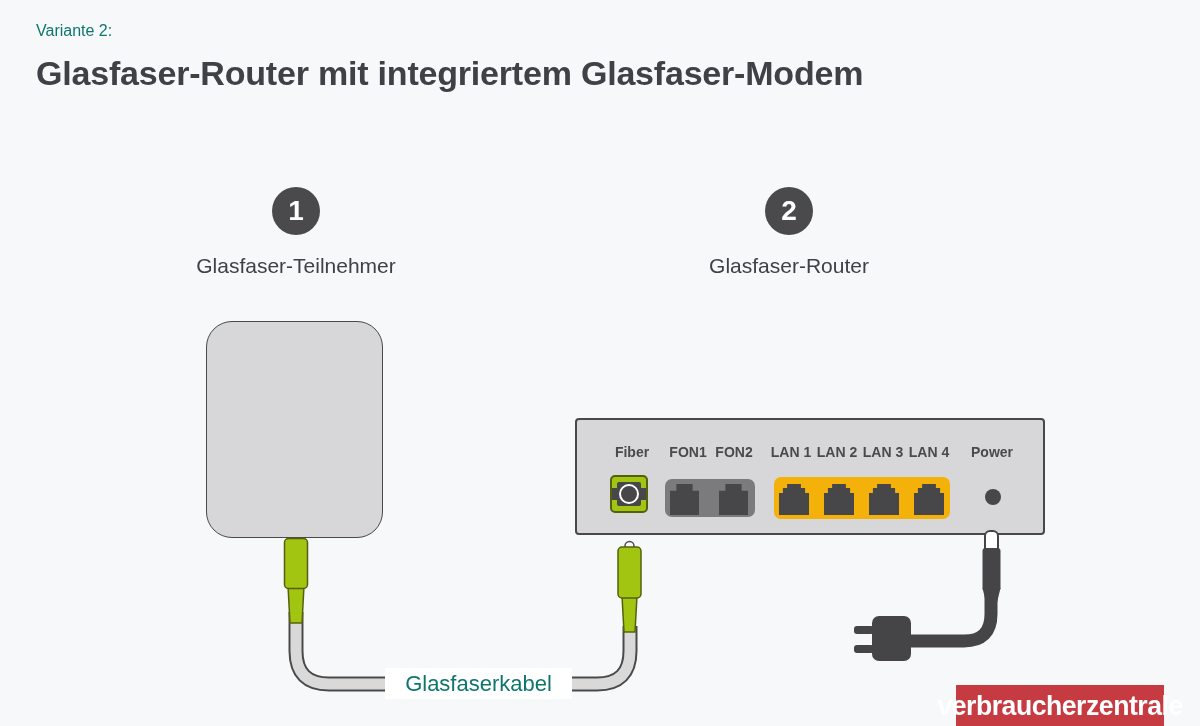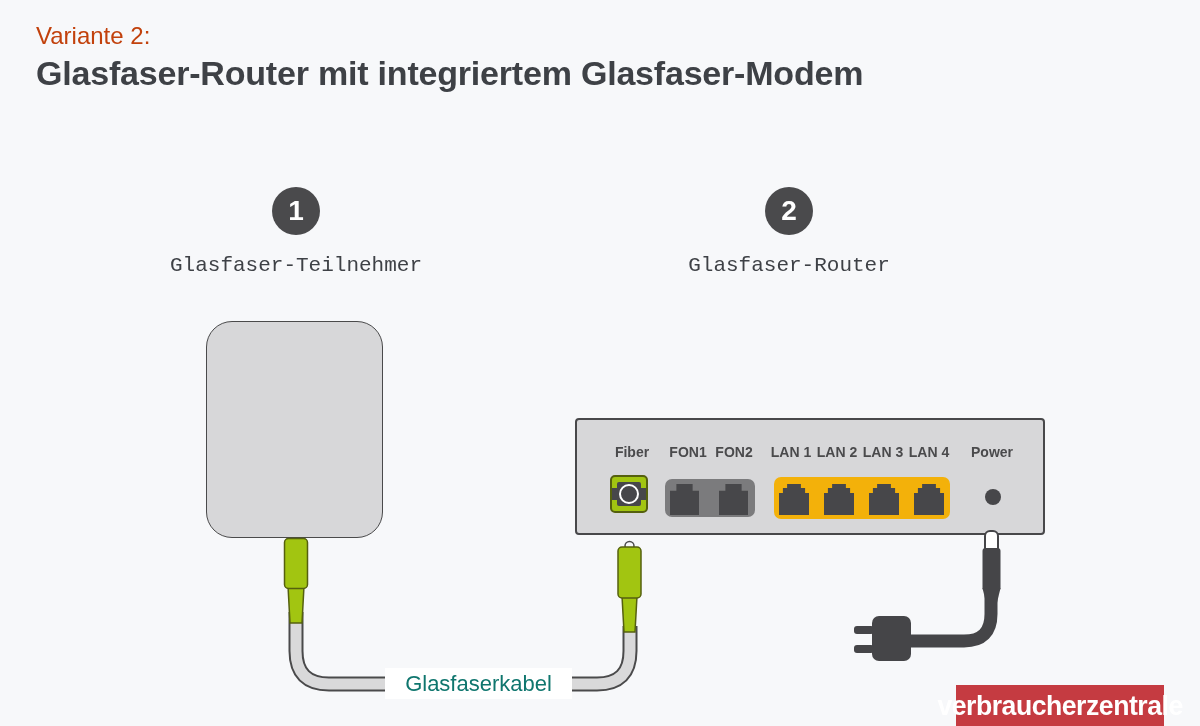--- a/index.html
+++ b/index.html
@@ -6,34 +6,34 @@
   html,body { width:1200px; height:726px; }
   body {
     font-family: "Liberation Sans", "DejaVu Sans", sans-serif;
     background:#f7f8fa;
     color:#3e4146;
     overflow:hidden;
   }
   .stage { position:relative; width:1200px; height:726px; background:#f7f8fa; }
 
   
-  .kicker { position:absolute; left:36px; top:22px; font-size:24px; color:#c2410c; }
+  .kicker { position:absolute; left:36px; top:22px; font-size:16px; color:#0f766e; }
   .title  { position:absolute; left:36px; top:54px; font-size:34px; font-weight:700; color:#3e4146; letter-spacing:-0.2px; }
 
   
   .step-circle {
     position:absolute; width:48px; height:48px; border-radius:50%;
     background:#4a4a4c; color:#ffffff; font-size:28px; font-weight:700;
     display:flex; align-items:center; justify-content:center;
   }
   .step-circle.s1 { left:272px; top:187px; }
   .step-circle.s2 { left:765px; top:187px; }
   .step-label {
     position:absolute; width:320px; text-align:center;
-    font-size:21px; line-height:29px; color:#3e4146;font-family:Liberation Mono, monospace;
+    font-size:21px; line-height:29px; color:#3e4146;
   }
   .step-label.s1 { left:136px; top:251px; }
   .step-label.s2 { left:629px; top:251px; }
 
   
   .gfta-box {
     position:absolute; left:206px; top:321px; width:177px; height:217px;
     background:#d7d7d9; border:1.5px solid #4a4a4b; border-radius:26px;
     z-index:1;
   }

